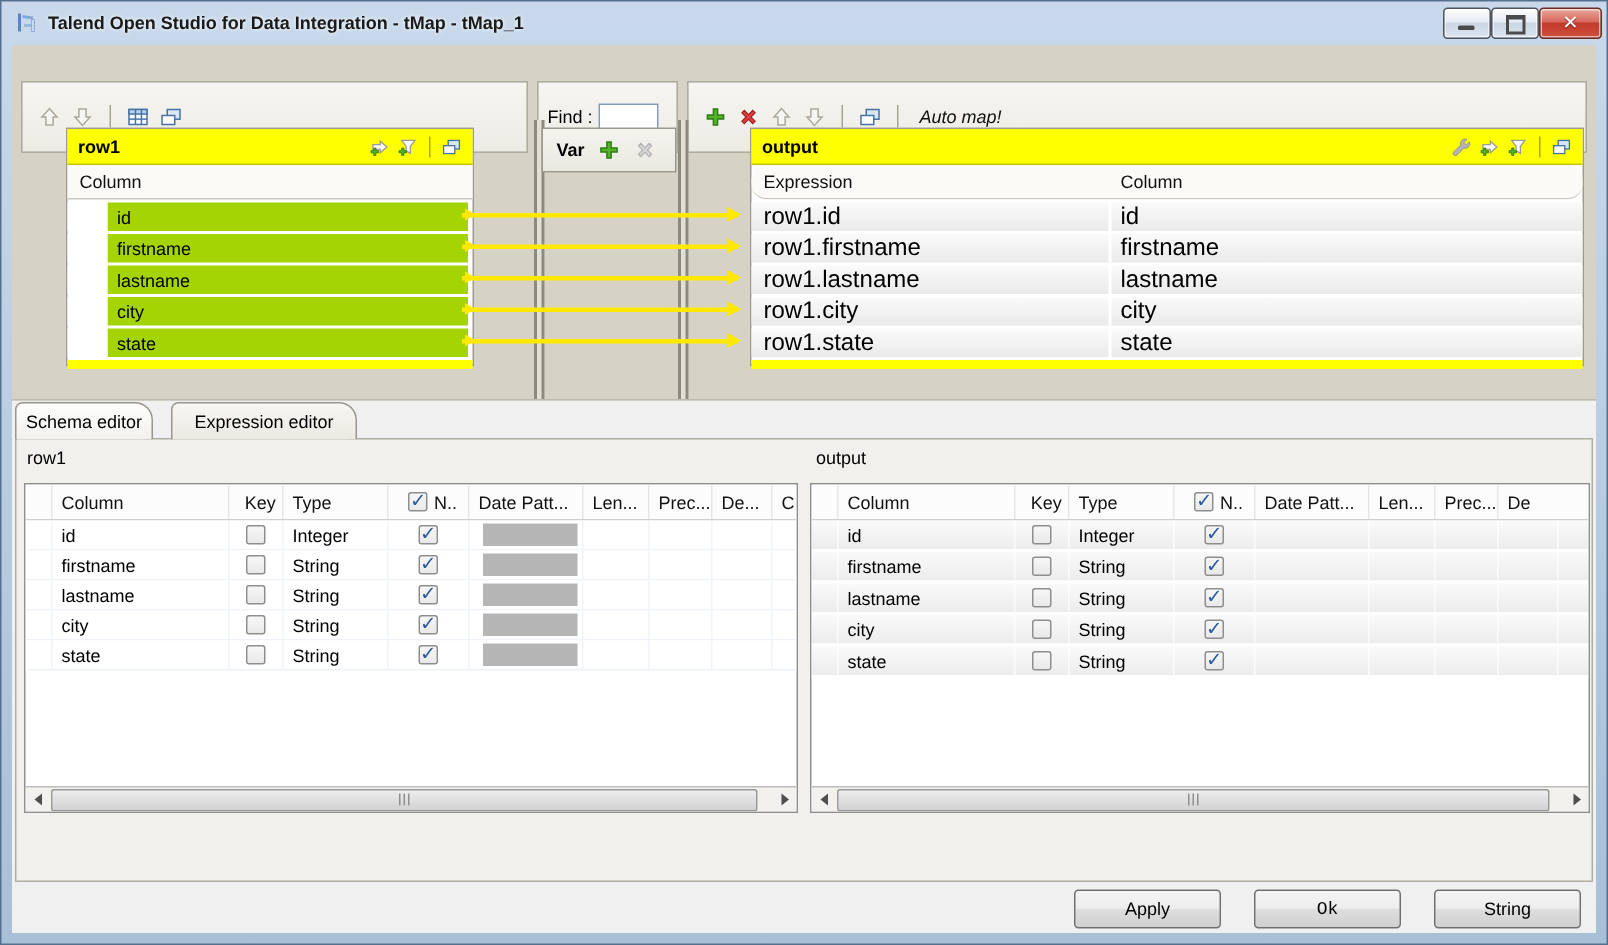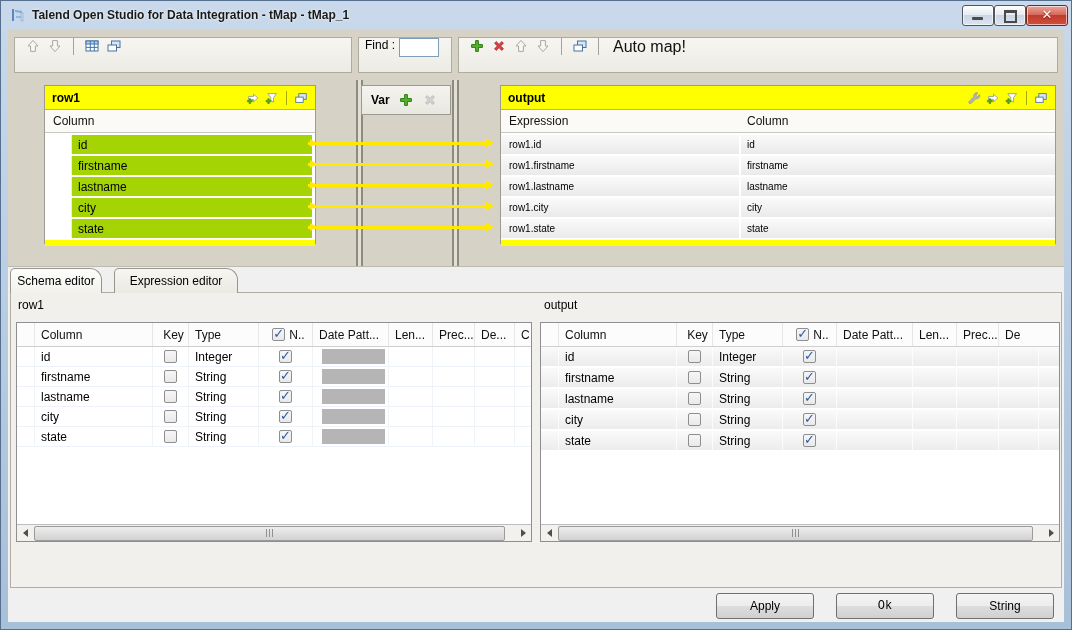--- a/index.html
+++ b/index.html
@@ -14,46 +14,46 @@
   .winbtn{top:5px;height:19px;border:1px solid #50565E;border-radius:3px;
           background:linear-gradient(#FDFDFD,#E6ECF3 45%,#CBD6E4 50%,#DCE4EF);box-shadow:inset 0 0 0 1px rgba(255,255,255,.6);}
   .winbtn.min{left:962px;width:30px;} .winbtn.max{left:994px;width:30px;}
   .winbtn.close{left:1026px;width:40px;background:linear-gradient(#EAA79C,#D6685C 45%,#C03B2C 50%,#D0503C);border-color:#6E2B22;}
   .glyph-min{position:absolute;left:9px;top:11px;width:11px;height:3px;background:#4A4A4A;border-radius:1px;}
   .glyph-max{position:absolute;left:9px;top:4px;width:9px;height:8px;border:2px solid #4A4A4A;border-top-width:3px;background:transparent;}
   .glyph-close{position:absolute;left:0;top:1px;width:100%;text-align:center;color:#fff;font-weight:bold;font-size:13px;text-shadow:0 1px 1px #7A1E14;}
   
   .client{left:8px;top:30px;width:1056px;height:592px;background:#F0F0F0;}
   .top-area{left:0;top:0;width:1056px;height:236px;background:#D6D3C6;border-bottom:1px solid #BDBBAF;}
-  .toolbox{top:7px;height:36px;background:linear-gradient(#F6F5F1,#ECEBE4);border:1px solid #AEAC9F;display:flex;align-items:flex-start;gap:6px;padding:0 10px;box-sizing:border-box;}
+  .toolbox{top:24px;height:48px;background:linear-gradient(#F6F5F1,#ECEBE4);border:1px solid #AEAC9F;display:flex;align-items:center;gap:6px;padding:0 10px;box-sizing:border-box;}
   .tb-left{left:6px;width:338px;} .tb-find{left:350px;width:94px;justify-content:flex-start;gap:4px;padding:0 6px;} .tb-right{left:450px;width:600px;}
   .vsep{width:1px;height:17px;background:#A5A396;margin:0 4px;}
   .find-input{width:40px;height:19px;border:1px solid #7F9DB9;background:#fff;font:12px "Liberation Sans",sans-serif;padding:0 2px;box-sizing:border-box;}
-  .automap{font-size:16px;color:#111;margin-left:4px;}
+  .automap{font-size:12px;color:#111;margin-left:4px;font-style:italic;}
   
   .split{top:50px;width:7px;height:186px;background:#E2E0D5;border-left:2px solid #8D8B7F;border-right:2px solid #8D8B7F;box-sizing:border-box;z-index:2;}
   
   .varbox{left:353px;top:55px;width:90px;height:30px;background:linear-gradient(#F4F3EE,#E9E8E0);border:1px solid #9C9A8E;display:flex;align-items:center;gap:8px;padding:0 9px;box-sizing:border-box;z-index:3;}
   .varbox b{font-size:12px;text-align:center;}
   
   .maptbl{top:55px;background:#fff;border:1px solid #9D9B90;box-sizing:border-box;z-index:1;}
   .maptbl.in{left:36px;width:272px;height:159px;}
   .maptbl.out{left:492px;width:556px;height:159px;}
   .ytitle{height:24px;background:#FFFF00;border-bottom:1px solid #C9C400;display:flex;align-items:center;padding:0 7px;box-sizing:border-box;}
   .ytitle b{font-size:12px;}
   .ytitle .icons{margin-left:auto;display:flex;align-items:center;gap:5px;}
   .ysep{width:1px;height:14px;background:#A8A800;margin:0 2px;}
   .maphead{height:22px;background:#FBFAF7;border-bottom:1px solid #C8C8C2;display:flex;align-items:center;font-size:12px;color:#111;}
   .maphead .h1{padding-left:8px;}
   .maphead .h2{position:absolute;left:246px;}
   .mapbody{padding-top:2px;}
   .grow{height:19px;margin-bottom:2px;display:flex;}
   .grow .rowhdr{width:26px;background:#fff;border-right:1px solid #EDEDE6;}
   .grow .gcell{flex:1;margin-right:3px;background:#A4D404;display:flex;align-items:center;padding-left:6px;font-size:12px;}
-  .orow{height:19px;margin-bottom:2px;background:linear-gradient(#FAFAFA,#EAEAEA);position:relative;display:flex;align-items:center;font-size:10px;}
+  .orow{height:19px;margin-bottom:2px;background:linear-gradient(#FAFAFA,#EAEAEA);position:relative;display:flex;align-items:center;font-size:16px;}
   .orow .expr{padding-left:8px;}
   .orow .colv{position:absolute;left:246px;}
   .orow .odiv{position:absolute;left:238px;top:0;width:2px;height:19px;background:#fff;}
   .ystrip{height:6px;background:#FFFF00;margin-top:1px;}
   
   .mapline{left:300px;width:184px;height:3px;background:#FFE900;z-index:5;}
   .mapline::before{content:"";position:absolute;left:2px;top:-3px;border-left:7px solid #FFE900;border-top:4px solid transparent;border-bottom:4px solid transparent;}
   .mapline::after{content:"";position:absolute;right:-2px;top:-4px;border-left:9px solid #FFE900;border-top:5px solid transparent;border-bottom:5px solid transparent;}
   
   .tab{top:238px;height:25px;border:1px solid #98968C;border-bottom:none;border-radius:5px 12px 0 0;display:flex;align-items:center;justify-content:center;font-size:12px;z-index:4;box-sizing:border-box;}
@@ -286,21 +286,21 @@
             </span>
           <span class="ysep"></span>
           <span>
               <svg class="s14 i" viewBox="0 0 16 16">
                 <rect x="5.5" y="3" width="8.5" height="6.5" fill="#D9E6F4" stroke="#4673A6"></rect>
                 <rect x="2" y="7" width="8.5" height="6" fill="#fff" stroke="#4673A6"></rect>
               </svg>
             </span>
         </span>
       </div>
-      <div class="maphead" style="position:relative;">
+      <div class="maphead" style="position:relative;border-radius:10px;">
         <span class="h1">Expression</span>
         <span class="h2">Column</span>
       </div>
       <div class="mapbody">
         <div class="orow">
             <span class="expr">row1.id</span>
             <span class="odiv"></span>
             <span class="colv">id</span>
           </div>
         <div class="orow">

